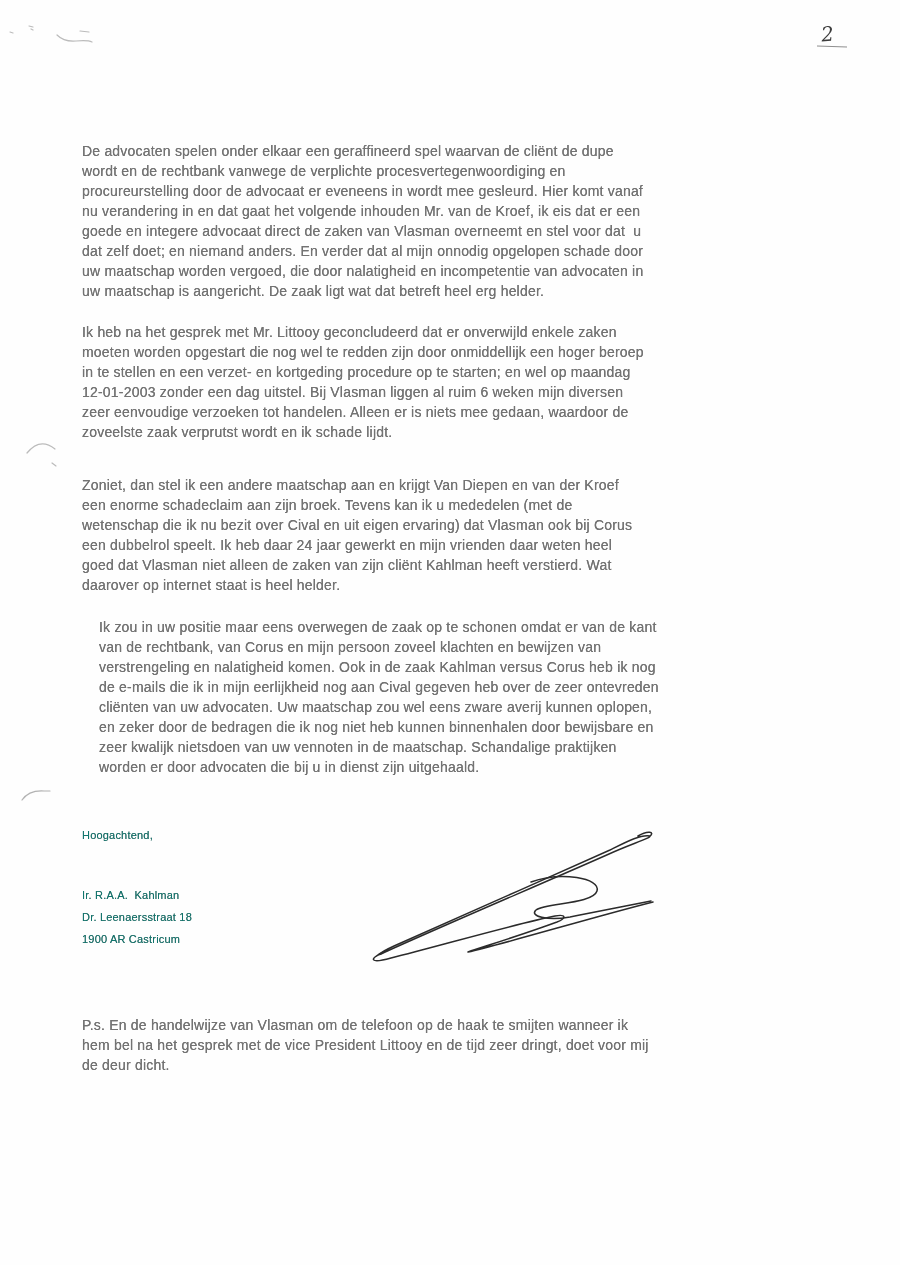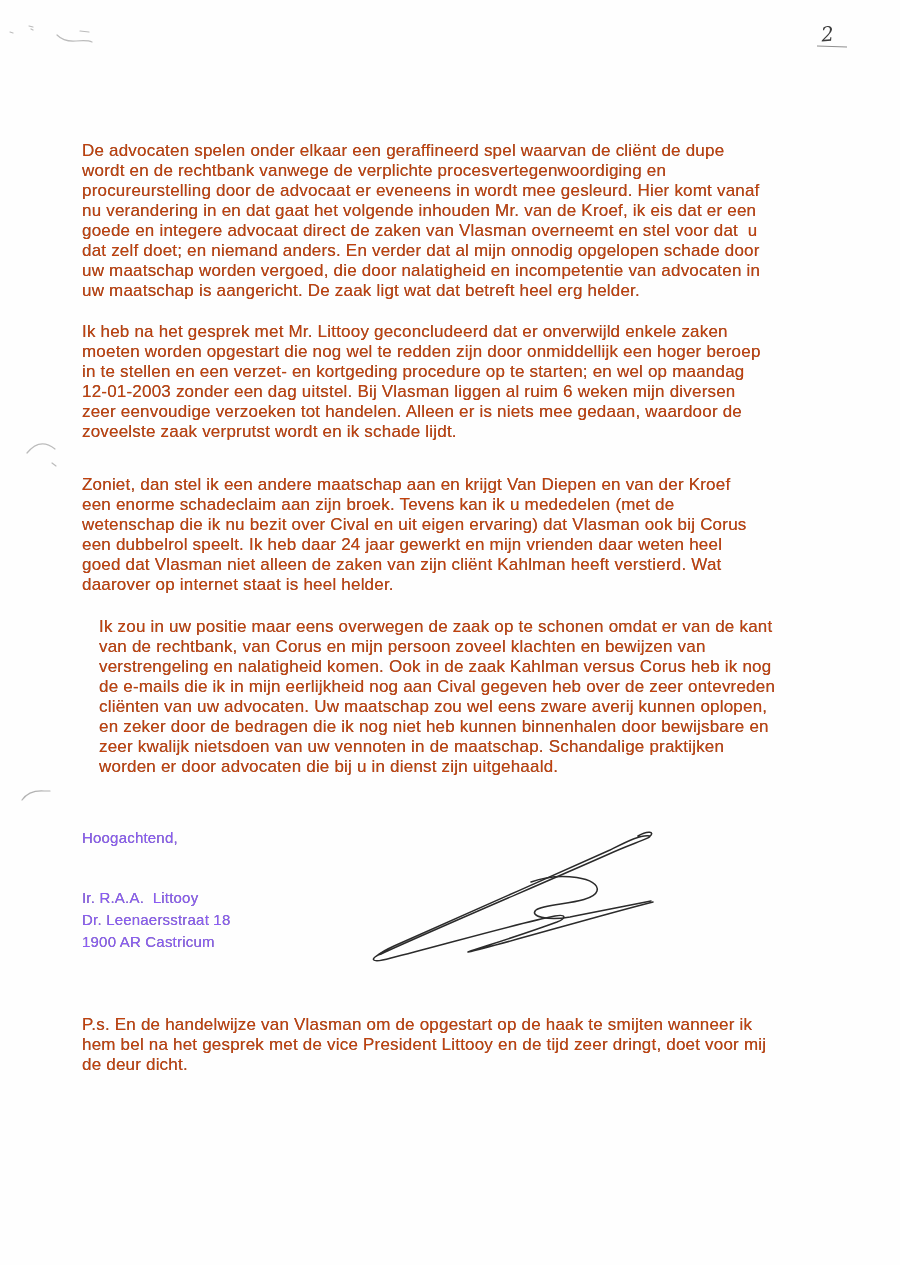--- a/index.html
+++ b/index.html
@@ -13,38 +13,38 @@
     height: 1265px;
     background: #fefefe;
     overflow: hidden;
     font-family: "Liberation Sans", sans-serif;
     color: #121212;
   }
   .para {
     position: absolute;
     left: 82px;
     white-space: pre;
-    font-size: 17px;
+    font-size: 14px;
     line-height: 20px;
     letter-spacing: 0.2px;
-    color: #c2410c;
+    color: #737373;
     text-shadow: 0 0 0.4px rgba(0,0,0,0.55);
   }
   .p1 { top: 141px; }
   .p2 { top: 322px; }
   .p3 { top: 475px; }
   .p4 { top: 617px; margin-left: 17px; }
   .ps { top: 1015px; }
   .closing-line {
     position: absolute;
     left: 82px;
     white-space: pre;
-    font-size: 15px;
+    font-size: 11px;
     letter-spacing: 0.2px;
-    color: #8b5cf6;
+    color: #0f766e;
     text-shadow: 0 0 0.4px rgba(0,0,0,0.55);
   }
   .salutation { top: 829px; }
   .sender-name { top: 889px; }
   .sender-addr1 { top: 911px; }
   .sender-addr2 { top: 933px; }
   .page-number {
     position: absolute;
     left: 821px;
     top: 22px;
@@ -105,27 +105,27 @@
 van de rechtbank, van Corus en mijn persoon zoveel klachten en bewijzen van
 verstrengeling en nalatigheid komen. Ook in de zaak Kahlman versus Corus heb ik nog
 de e-mails die ik in mijn eerlijkheid nog aan Cival gegeven heb over de zeer ontevreden
 cliënten van uw advocaten. Uw maatschap zou wel eens zware averij kunnen oplopen,
 en zeker door de bedragen die ik nog niet heb kunnen binnenhalen door bewijsbare en
 zeer kwalijk nietsdoen van uw vennoten in de maatschap. Schandalige praktijken
 worden er door advocaten die bij u in dienst zijn uitgehaald.</div>
 
   <div class="closing-line salutation">Hoogachtend,</div>
 
-  <div class="closing-line sender-name">Ir. R.A.A.  Littooy</div>
+  <div class="closing-line sender-name">Ir. R.A.A.  Kahlman</div>
 
   <div class="closing-line sender-addr1">Dr. Leenaersstraat 18</div>
 
   <div class="closing-line sender-addr2">1900 AR Castricum</div>
 
-  <div class="para ps">P.s. En de handelwijze van Vlasman om de opgestart op de haak te smijten wanneer ik
+  <div class="para ps">P.s. En de handelwijze van Vlasman om de telefoon op de haak te smijten wanneer ik
 hem bel na het gesprek met de vice President Littooy en de tijd zeer dringt, doet voor mij
 de deur dicht.</div>
 
   <svg class="overlay-svg" width="900" height="1265" viewBox="0 0 900 1265">
 
     <g fill="none" stroke="#2b2b2b" stroke-width="1.5" stroke-linecap="round" stroke-linejoin="round">
       <path d="M 650 836
                C 641 834, 626 842, 610 850
                C 543 880, 448 922, 394 946
                C 379 953, 375 957, 383 953

